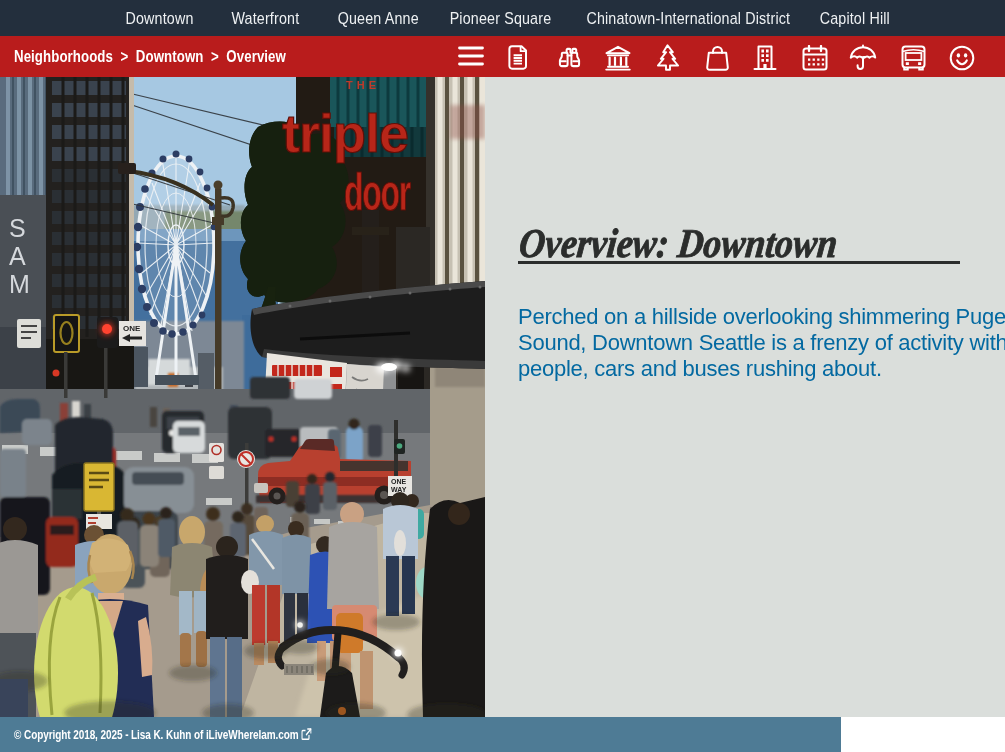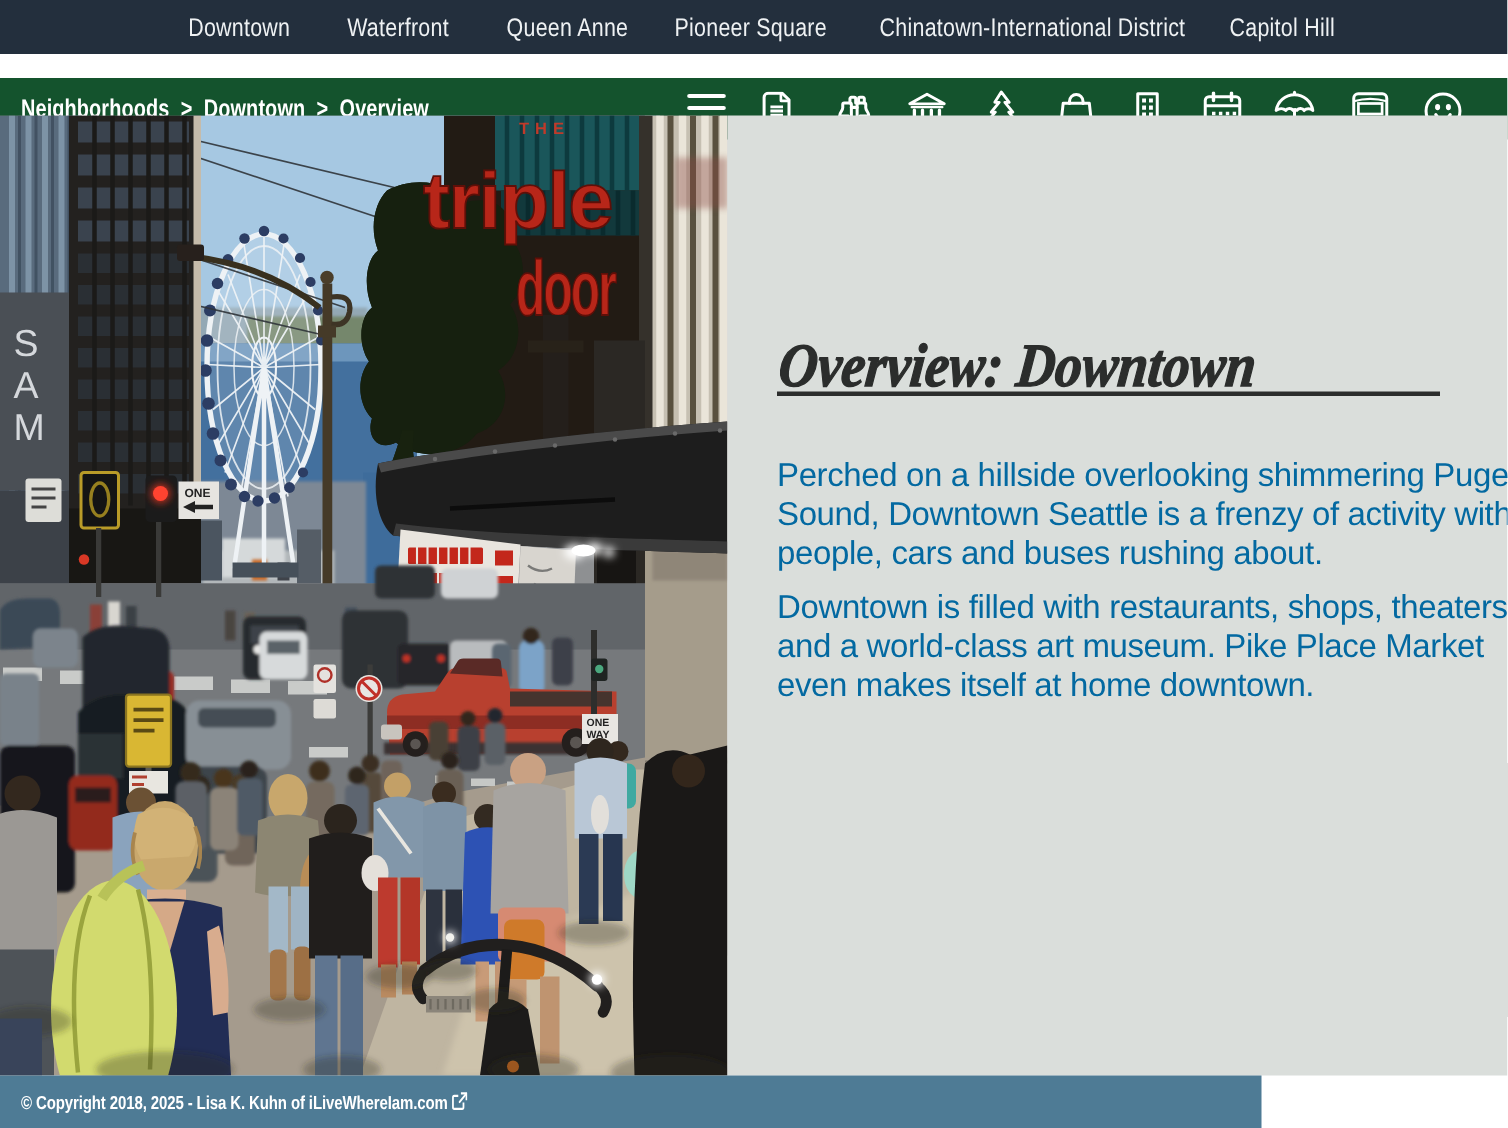--- a/index.html
+++ b/index.html
@@ -1,21 +1,21 @@
 <!DOCTYPE html>
 <html><head>
 <meta charset="utf-8">
 <style>
   html,body{margin:0;padding:0;}
   body{width:1005px;height:752px;overflow:hidden;position:relative;
        font-family:"Liberation Sans",sans-serif;background:#fff;}
-  .bar1{position:absolute;left:0;top:0;width:1005px;height:36px;background:#232f3d;}
+  .bar1{position:absolute;left:0;top:0;width:1005px;height:52px;background:#232f3d;}
   .bar1 span{position:absolute;top:0;height:36px;line-height:37px;color:#eef1f3;
        font-size:17px;letter-spacing:0.2px;transform:scaleX(0.84);transform-origin:center;}
-  .bar2{position:absolute;left:0;top:52px;width:1005px;height:41px;background:#14532d;}
+  .bar2{position:absolute;left:0;top:36px;width:1005px;height:41px;background:#b91c1c;}
   .crumb{position:absolute;left:14px;top:0;height:41px;line-height:42px;color:#fff;font-weight:bold;
        font-size:17px;letter-spacing:0.1px;transform:scaleX(0.78);transform-origin:left;}
   .icons{position:absolute;right:0;top:0;height:41px;}
   .icons svg{position:absolute;}
   .photo{position:absolute;left:0;top:77px;width:485px;height:640px;}
   .panel{position:absolute;left:485px;top:77px;width:520px;height:640px;background:#dadedb;}
   .head{position:absolute;left:32px;top:142px;width:458px;color:#2b2d2c;}
   .headline{font-family:"Liberation Serif",serif;font-style:italic;font-weight:bold;
        font-size:41px;letter-spacing:0px;transform:skewX(-6deg) scaleX(0.875);transform-origin:left bottom;
        -webkit-text-stroke:0.9px #2b2d2c;}
@@ -588,21 +588,20 @@
       </g>
 </svg>
 </div>
 <div class="panel">
   <div class="head">
       <div class="headline">Overview: Downtown</div>
     </div>
   <div class="rule"></div>
   <div class="body">
     <p>Perched on a hillside overlooking shimmering Puget<br>Sound, Downtown Seattle is a frenzy of activity with<br>people, cars and buses rushing about.</p>
-    <p>Downtown is filled with restaurants, shops, theaters<br>and a world-class art museum. Pike Place Market<br>even makes itself at home downtown.</p>
   </div>
 </div>
 <div class="footer">
   <div class="txt">© Copyright 2018, 2025 - Lisa K. Kuhn of iLiveWhereIam.com <svg width="13" height="12" viewBox="0 0 14 13" style="vertical-align:-1px" fill="none" stroke="#fff" stroke-width="1.6">
         <path d="M10.5 7.5V11a1.2 1.2 0 0 1-1.2 1.2H2.2A1.2 1.2 0 0 1 1 11V4a1.2 1.2 0 0 1 1.2-1.2h3.6"></path>
         <path d="M8.2 1h5v5" stroke-linejoin="round"></path>
         <path d="M13 1.2 7 7.2" stroke-linecap="round"></path>
       </svg></div>
 </div>
 

